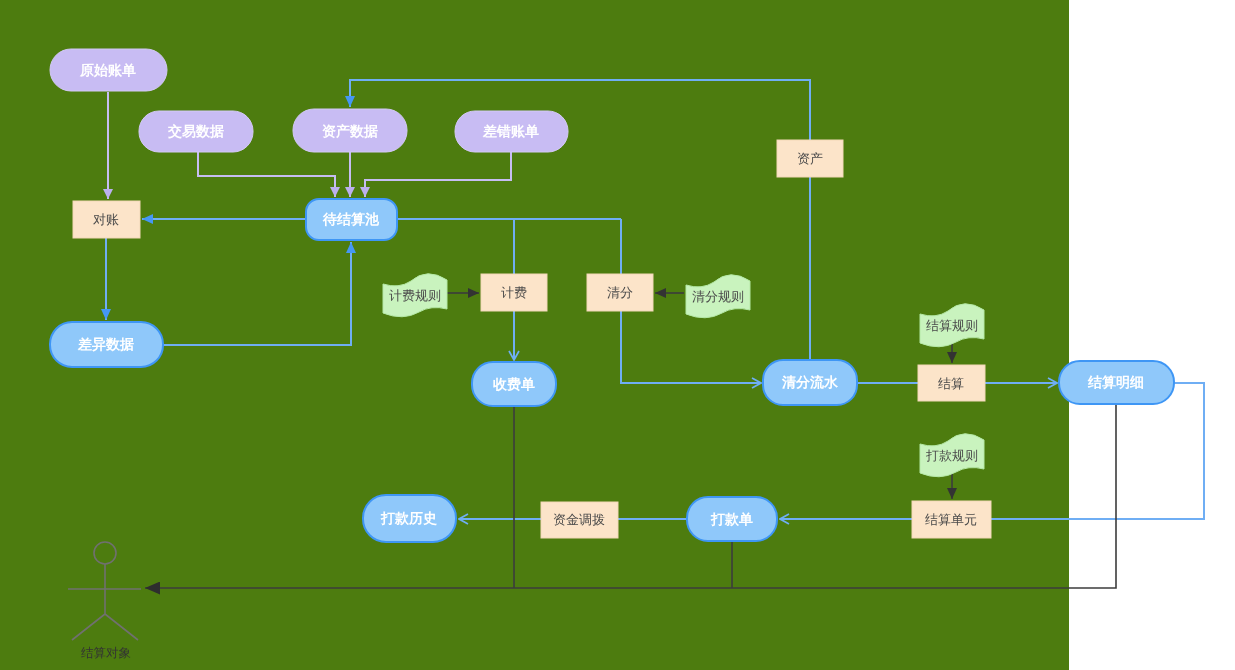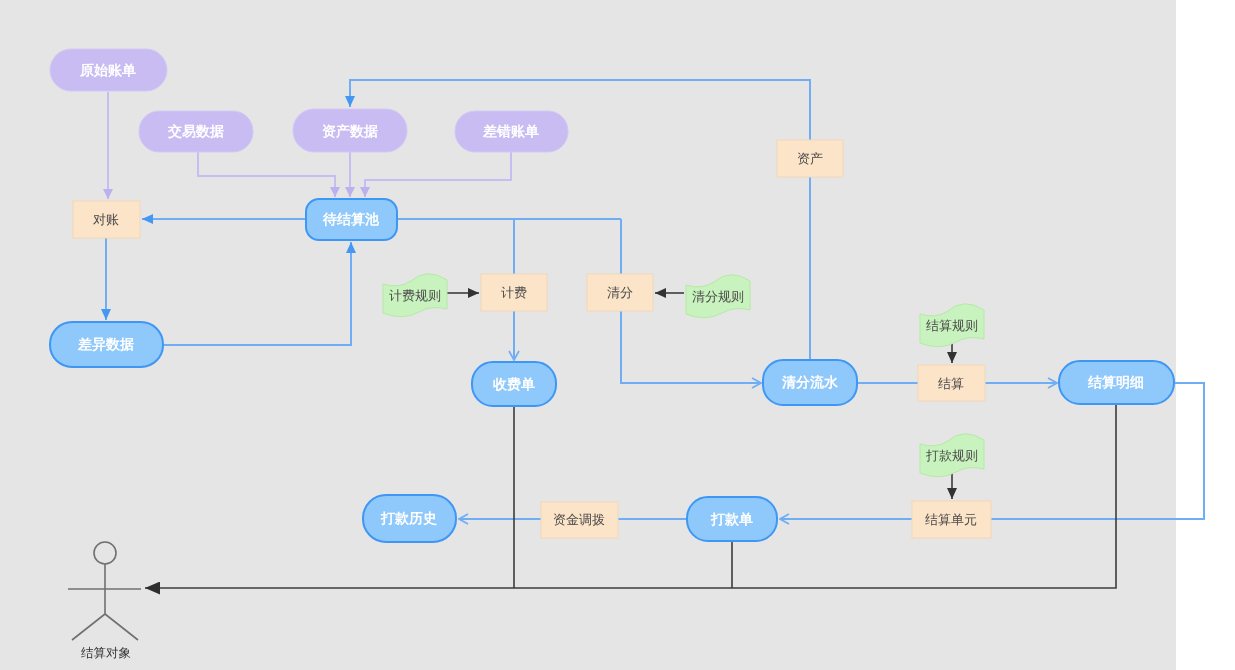--- a/index.html
+++ b/index.html
@@ -1,16 +1,16 @@
 <!DOCTYPE html>
 <html><head>
 <meta charset="utf-8">
 <style>
   html,body{margin:0;padding:0;background:#ffffff;}
-  .canvas{width:1176px;height:670px;position:relative;background:#e5e5e5;
+  .canvas{width:1069px;height:670px;position:relative;background:#4d7c0f;
           font-family:"Liberation Sans","DejaVu Sans",sans-serif;}
   svg{display:block;}
   .pill-purple{fill:#C8BCF3;stroke:#D3C9F6;stroke-width:1;}
   .pill-blue{fill:#8FC8FA;stroke:#3E96F5;stroke-width:2;}
   .box-orange{fill:#FCE4C9;stroke:#F3D8B8;stroke-width:1;}
   .flag-green{fill:#C9F3BE;stroke:#B5E9A6;stroke-width:1;}
   .txt-white{fill:#FFFFFF;font-weight:bold;font-size:14px;}
   .txt-dark{fill:#4A4A4A;font-size:13px;}
   .txt-label{fill:#333333;font-size:12.5px;}
   .ln-blue{stroke:#6FAEF4;stroke-width:2;fill:none;}

